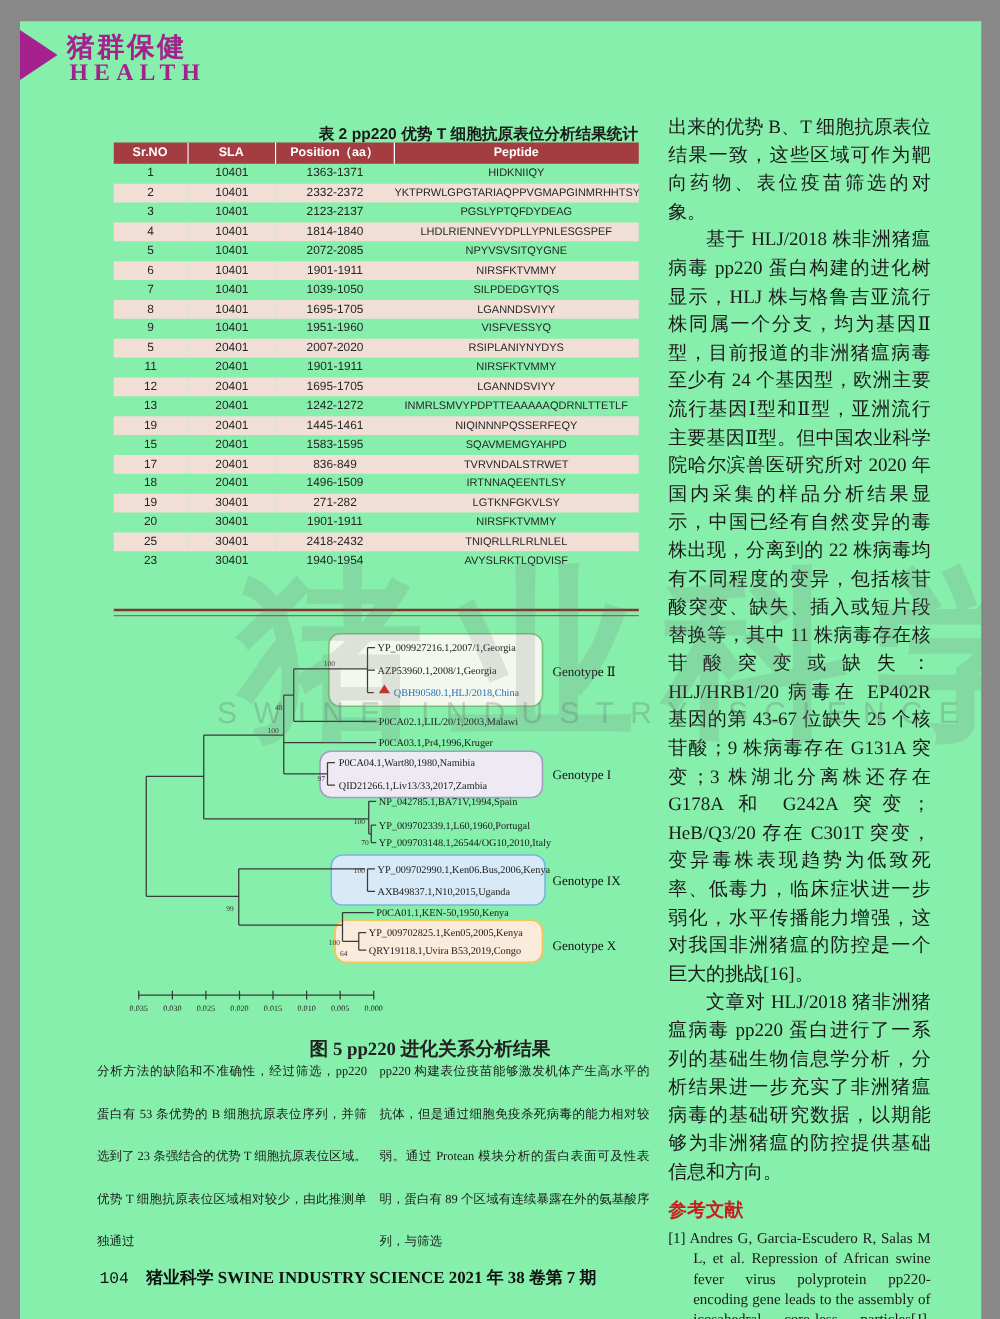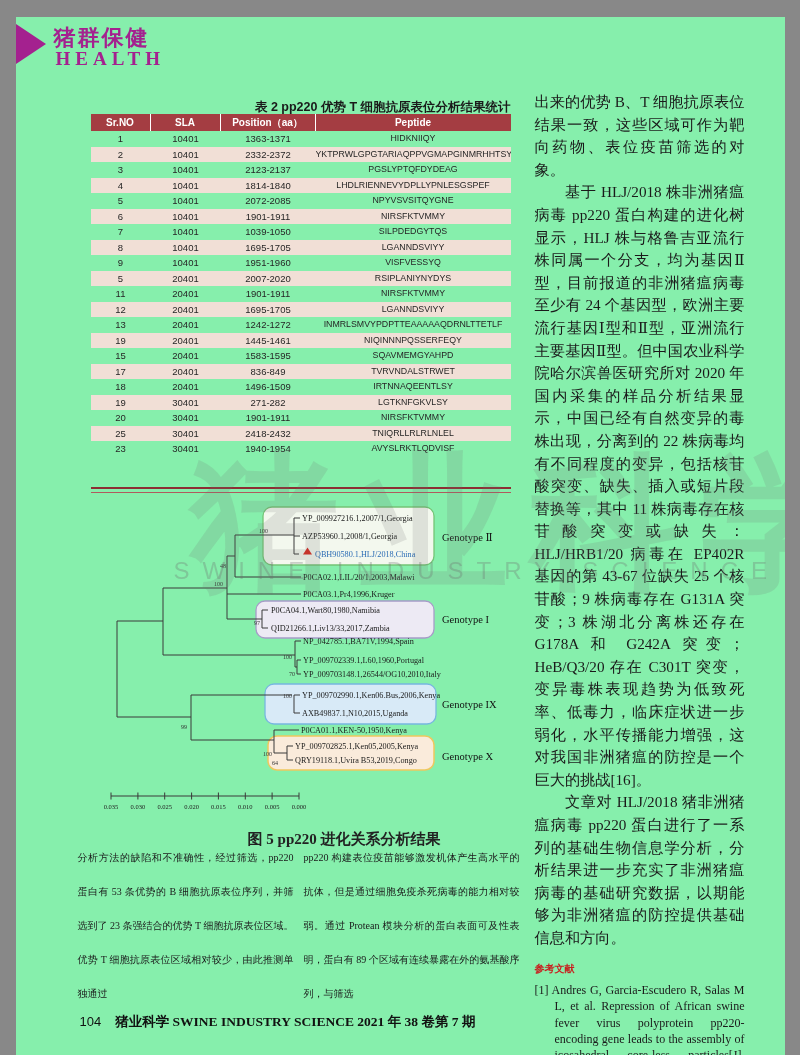--- a/index.html
+++ b/index.html
@@ -45,31 +45,31 @@
   .fig-caption{position:absolute; left:145px; top:813px; width:280px; text-align:right;
     font-size:15px; font-weight:bold; color:#222;}
   
   .col{position:absolute; text-align:justify; font-size:10px; line-height:34px;}
   .col-left{left:62px;  top:824px; width:216px;}
   .col-mid {left:288px; top:824px; width:216px;}
   .col-right{position:absolute; left:519px; top:74px; width:210px; text-align:justify;
     font-size:15.2px; line-height:22.6px;}
   .col-right p{margin:0;}
   .col-right p.indent{text-indent:2em;}
-  .ref-heading{margin-top:8px; color:#C81E1E; font-weight:bold; font-size:10px;
+  .ref-heading{margin-top:8px; color:#C81E1E; font-weight:bold; font-size:15px;
     font-family:"Liberation Sans","DejaVu Sans",sans-serif;}
   .ref-item{font-size:12px; line-height:16.3px; padding-left:20px; text-indent:-20px;
     margin-top:2px; text-align:justify;}
   
   .wm{position:absolute; pointer-events:none; z-index:6; white-space:nowrap;}
   .wm-cn{left:175px; top:408px; font-size:148px; letter-spacing:22px; color:rgba(110,110,110,0.17); font-weight:bold;}
   .wm-en{left:158px; top:540px; font-size:24px; letter-spacing:13px; color:rgba(110,110,110,0.30); font-family:"Liberation Sans",sans-serif;}
   
   .footer{position:absolute; left:64px; top:996px; font-size:13.5px; color:#111;}
-  .footer .pagenum{font-family:Liberation Sans, sans-serif; font-size:13px;}
+  .footer .pagenum{font-family:Liberation Mono, monospace; font-size:13px;}
   .footer .journal{margin-left:14px; font-weight:bold;}
   .edge-bar{position:absolute; left:795px; top:772px; width:5px; height:283px;
     background:linear-gradient(#5B7FB3,#0F2B57);}
   .edge-mark{position:absolute; left:795px; top:610px; width:5px; height:6px; background:#3C62A8;}
 </style>
 </head>
 <body>
 
 <div class="page">
 

